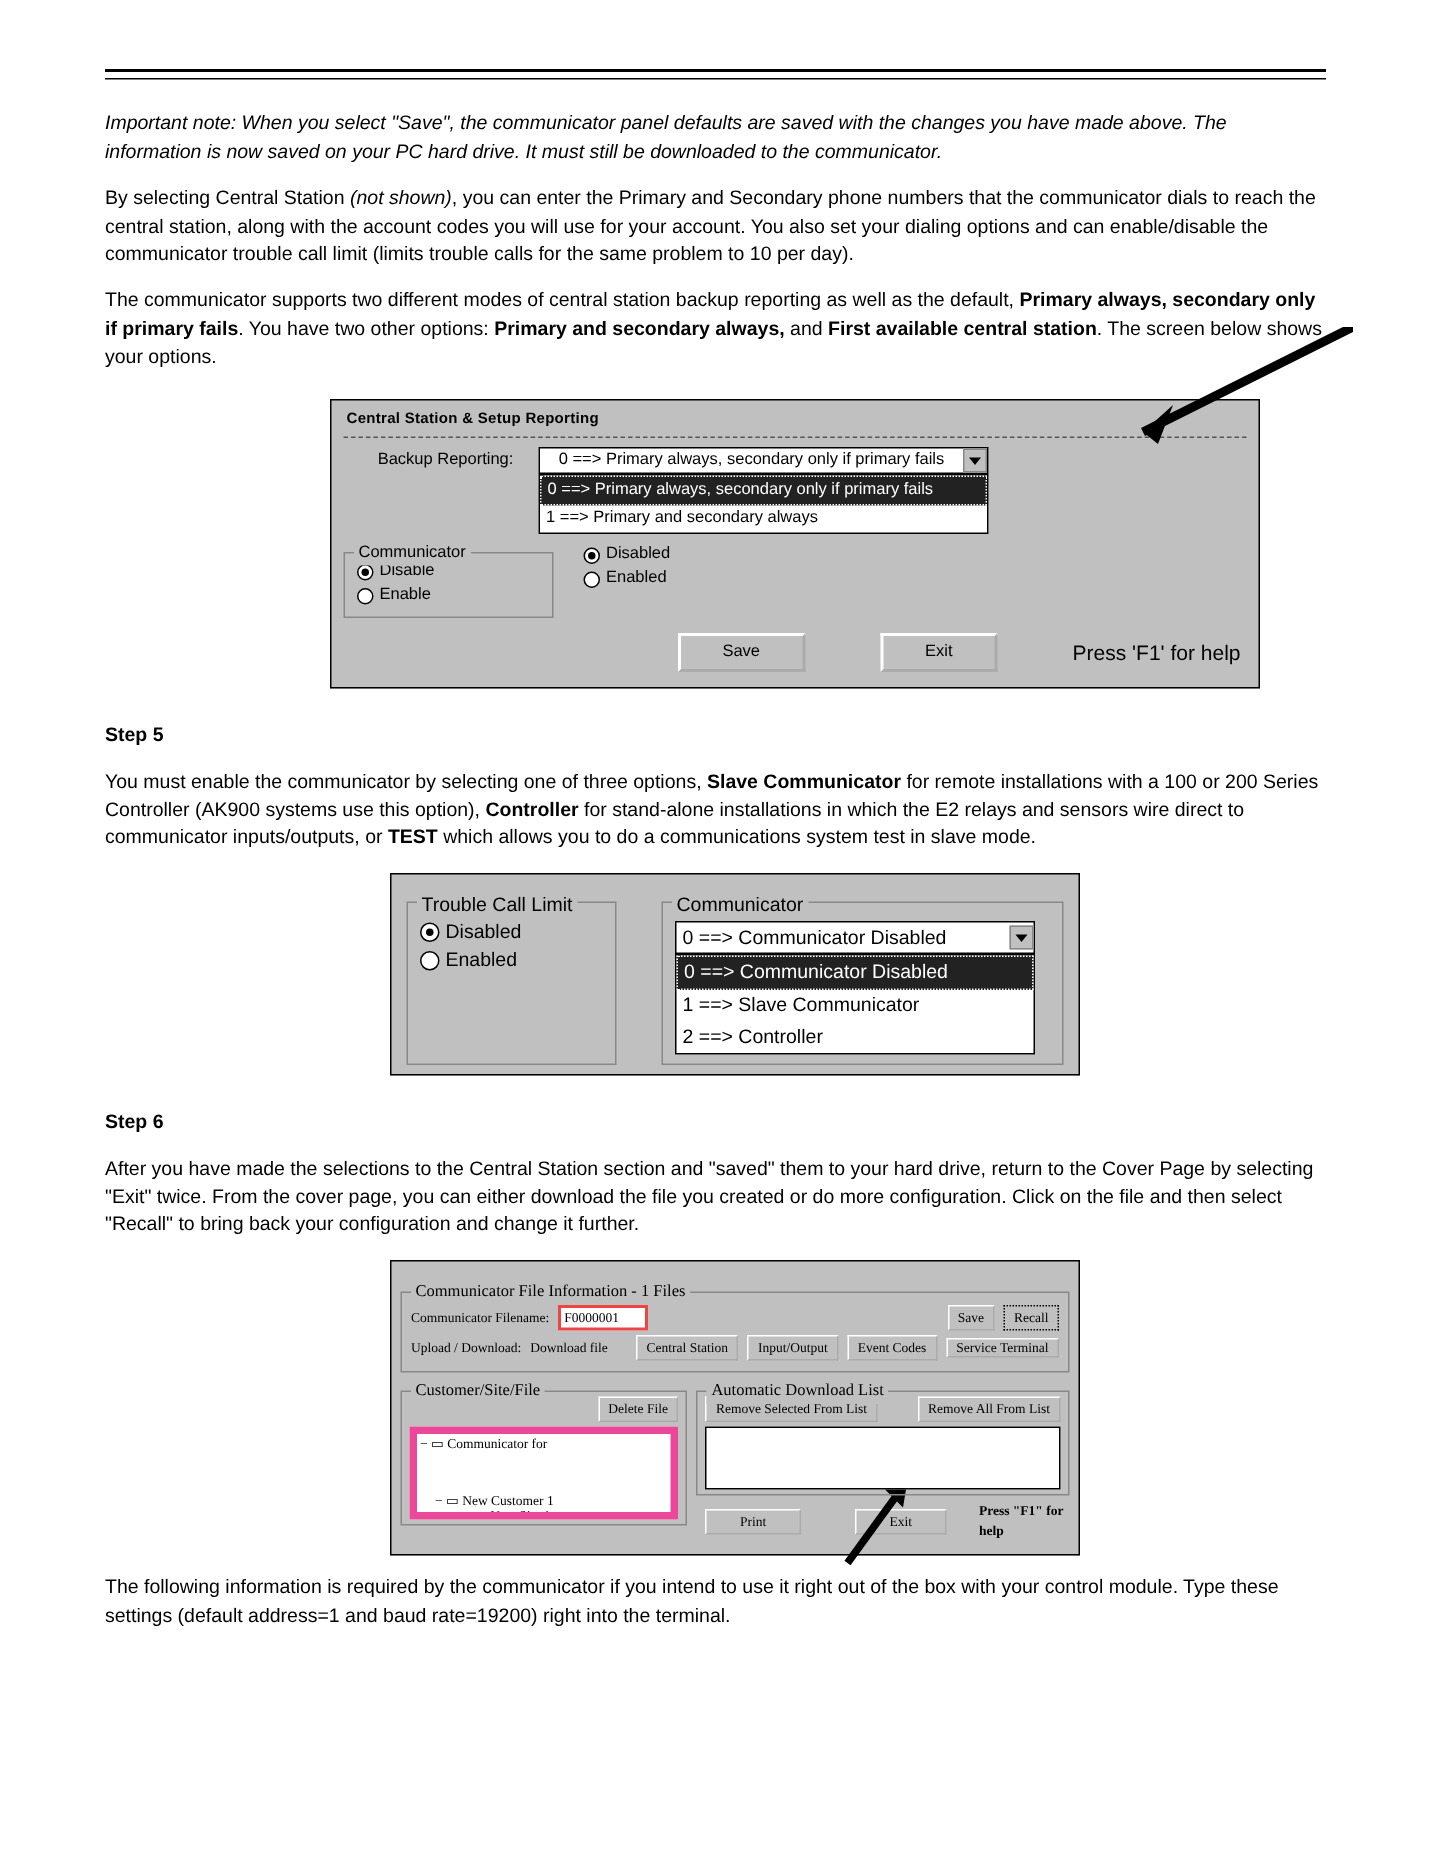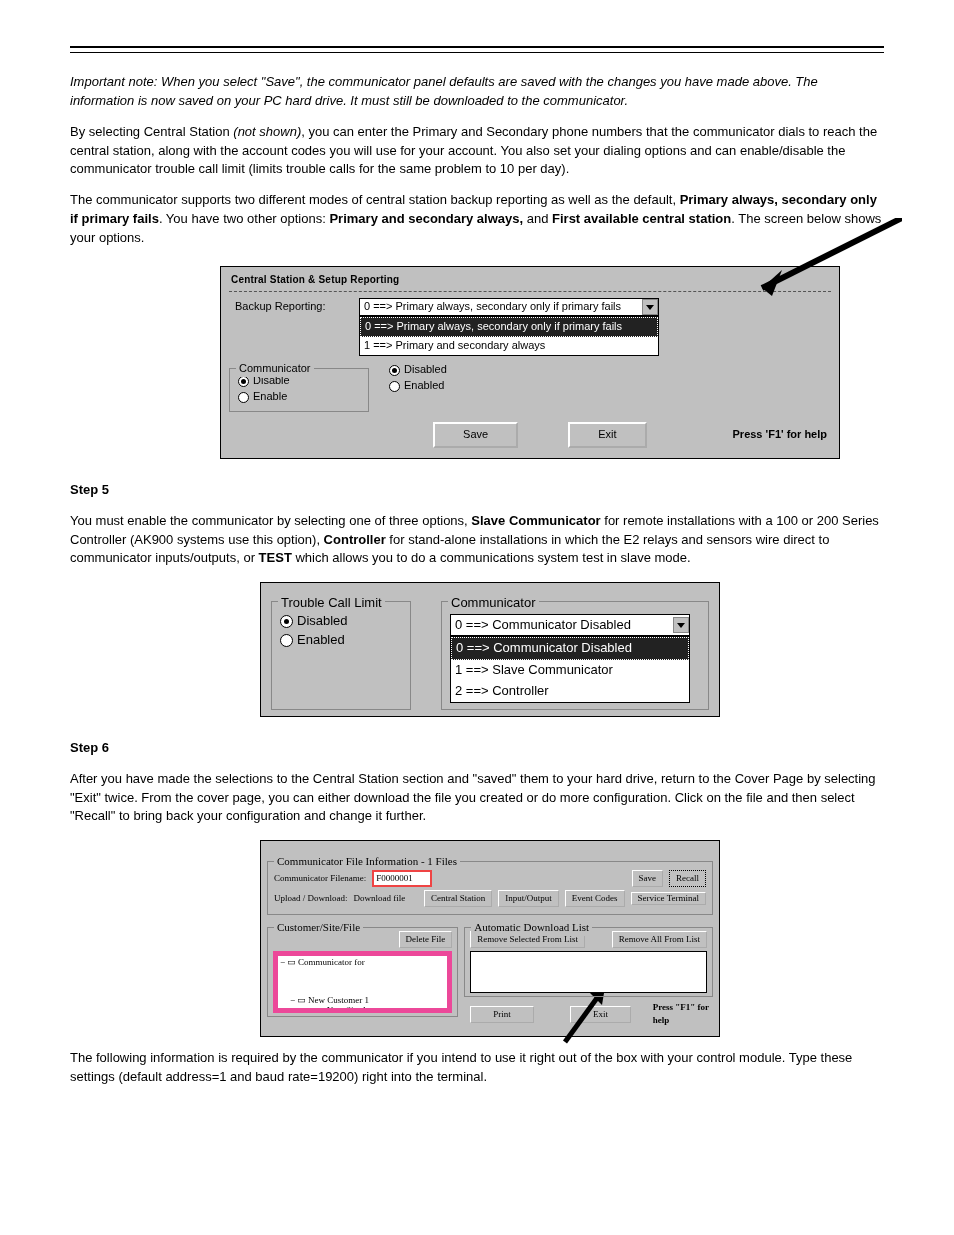--- a/index.html
+++ b/index.html
@@ -63,21 +63,21 @@
     padding: 6px 8px 10px 8px;
   }
   .title-strip {
     font-size: 10px;
     font-weight: bold;
     padding: 0 2px 4px 2px;
     border-bottom: 1px dashed #555;
     margin-bottom: 6px;
     letter-spacing: .2px;
   }
-  .row-flex { display: flex; align-items: center; }
+  .row-flex { display: flex; align-items: center; text-align: center; }
   .label-col {
     width: 130px;
     padding-left: 6px;
   }
   .combo {
     display: flex;
     align-items: center;
     background: #fff;
     border: 1px solid #000;
     height: 18px;
@@ -171,24 +171,23 @@
     align-items: center;
     margin-top: 10px;
   }
   .win-btn {
     background: #c0c0c0;
     border: 2px outset #fff;
     padding: 3px 28px;
     font-size: 11px;
   }
   .help-text {
-    font-weight: bold;
-    font-size: 11px;
+    font-weight: normal;
+    font-size: 14px;
     padding-right: 4px;
-    margin-left: 36px;
   }
 
   
   .fig2-wrap {
     margin: 14px 0 18px 190px;
     width: 460px;
   }
   .fig2 {
     padding: 10px 10px 6px 10px;
     display: flex;

